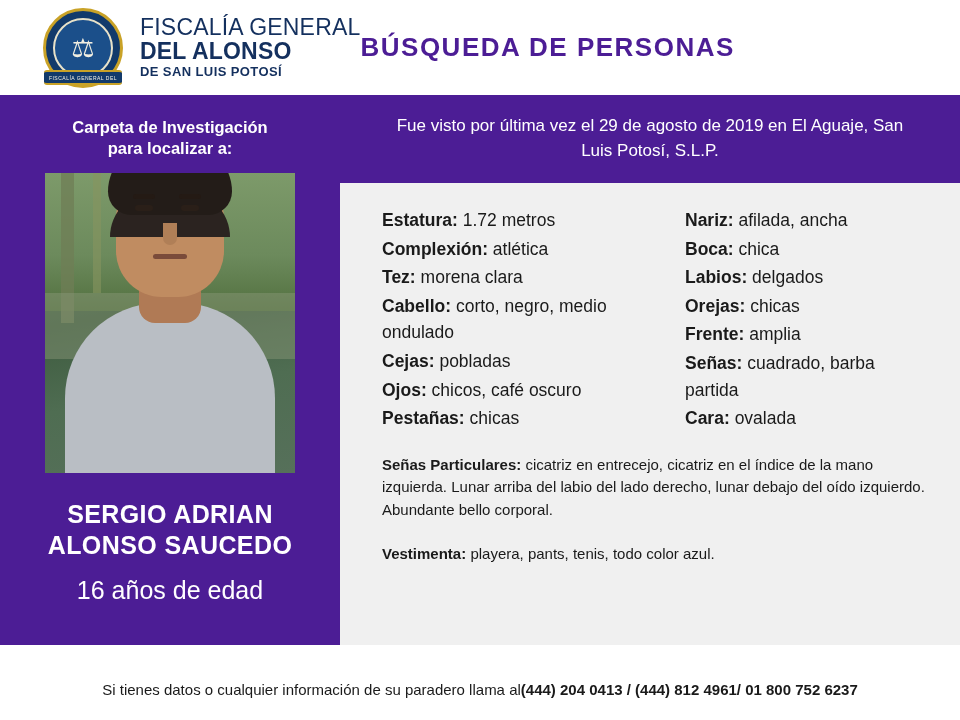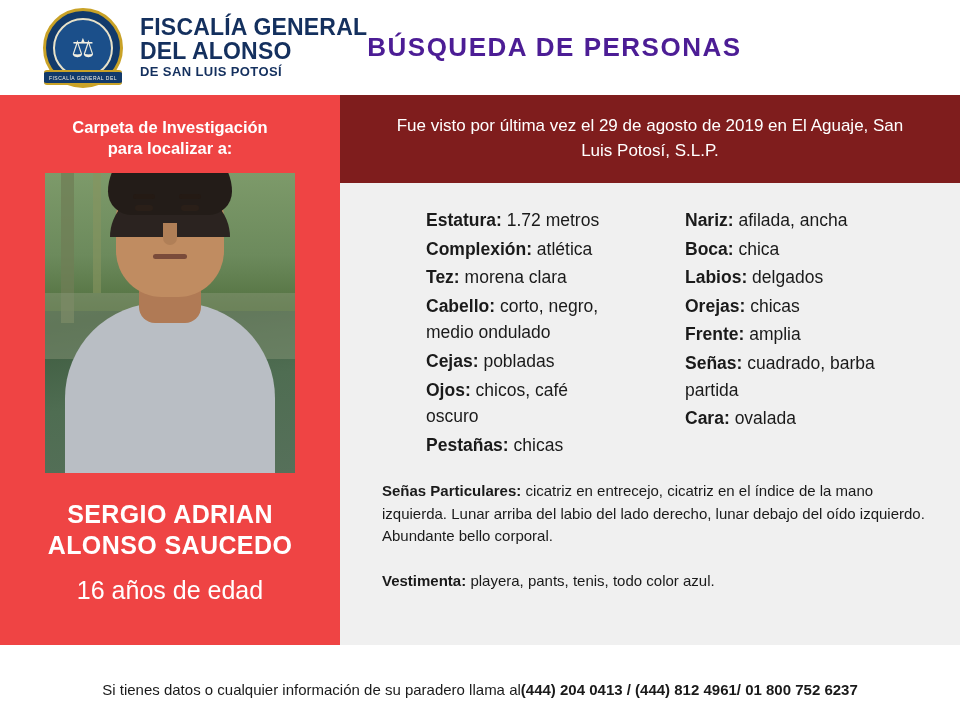--- a/index.html
+++ b/index.html
@@ -78,21 +78,21 @@
     line-height: 13px;
     box-sizing: border-box;
     overflow: hidden;
   }
   .brand {
     margin-left: 14px;
     line-height: 1.02;
   }
   .brand .l1 {
     font-size: 23px;
-    font-weight: bold;
+    font-weight: normal;
     color: #14305e;
     letter-spacing: .2px;
   }
   .brand .l2 {
     font-size: 23px;
     font-weight: bold;
     color: #14305e;
     letter-spacing: .2px;
   }
   .brand .l3 {
@@ -114,21 +114,21 @@
 
   
   .body {
     display: flex;
     height: 550px;
   }
 
   
   .left {
     width: 340px;
-    background: #ef4444;
+    background: #4c1d95;
     color: #ffffff;
     padding: 22px 16px 10px 16px;
     box-sizing: border-box;
     text-align: center;
   }
   .left .caption {
     font-size: 16.5px;
     font-weight: bold;
     line-height: 1.28;
     margin: 0 0 14px 0;
@@ -262,21 +262,21 @@
     font-size: 25px;
   }
 
   
   .right {
     flex: 1;
     display: flex;
     flex-direction: column;
   }
   .lastseen {
-    background: #7f1d1d;
+    background: #4c1d95;
     color: #ffffff;
     height: 88px;
     display: flex;
     align-items: center;
     justify-content: center;
     text-align: center;
     font-size: 17px;
     line-height: 1.45;
     padding: 4px 40px;
     box-sizing: border-box;
@@ -286,21 +286,20 @@
     background: #f0f0f0;
     padding: 24px 30px 10px 42px;
     box-sizing: border-box;
   }
   .cols {
     display: flex;
     gap: 26px;
   }
   .col {
     flex: 1;
-    margin-left: 44px;
   }
   .col.right-col { flex: 0 0 245px; }
   .field {
     font-size: 17.5px;
     line-height: 1.52;
     margin-bottom: 2px;
   }
   .field b { font-weight: bold; }
   .para {
     font-size: 15px;

